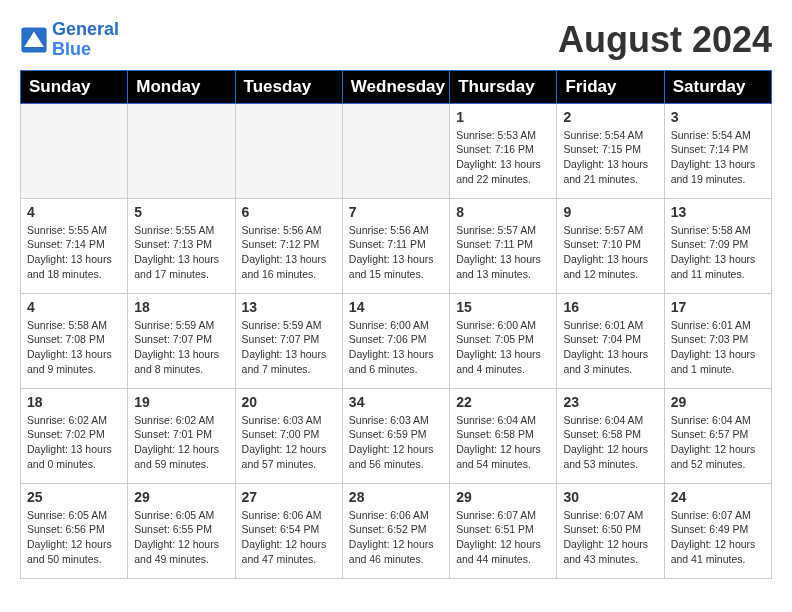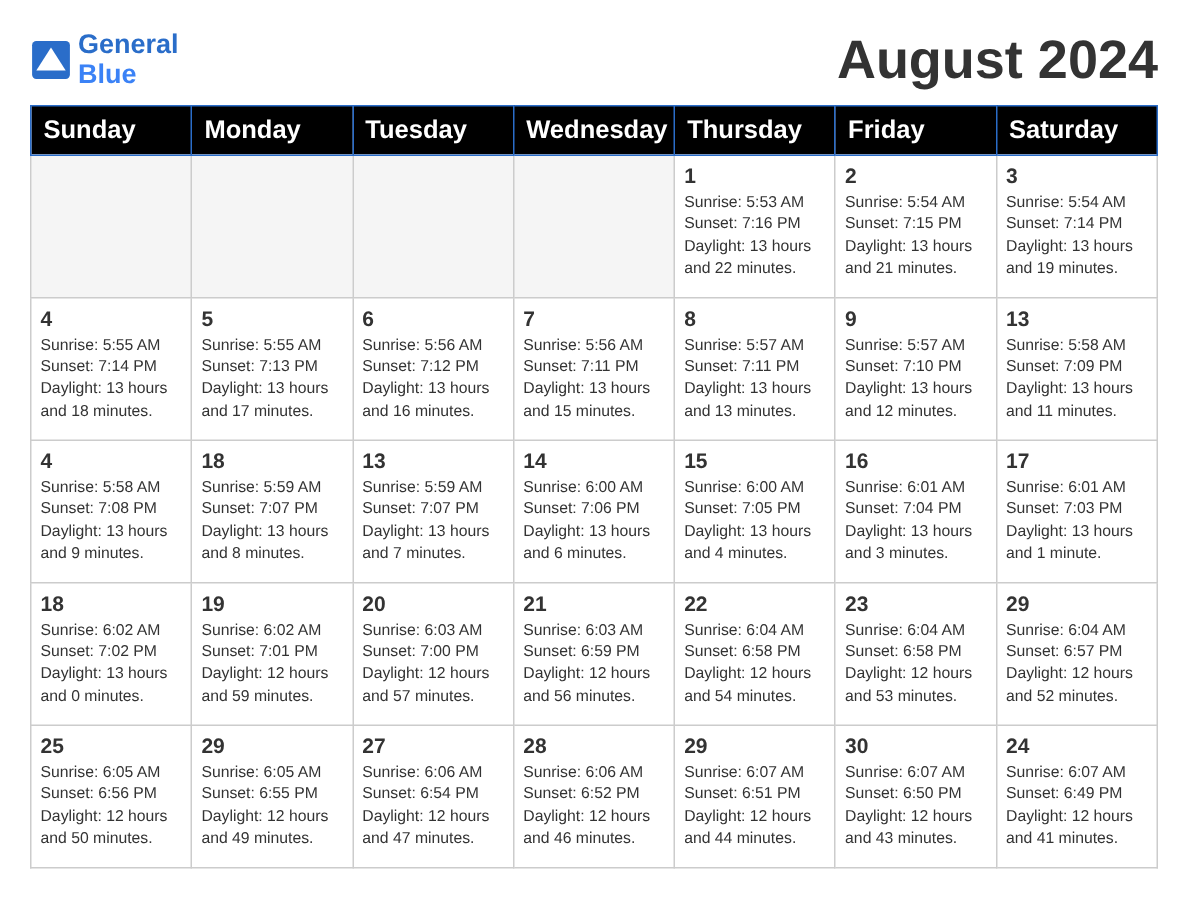--- a/index.html
+++ b/index.html
@@ -202,21 +202,21 @@
         </td>
         <td>
           <div class="day-number">19</div>
           <div class="day-info">Sunrise: 6:02 AM<br>Sunset: 7:01 PM<br>Daylight: 12 hours and 59 minutes.</div>
         </td>
         <td>
           <div class="day-number">20</div>
           <div class="day-info">Sunrise: 6:03 AM<br>Sunset: 7:00 PM<br>Daylight: 12 hours and 57 minutes.</div>
         </td>
         <td>
-          <div class="day-number">21</div>
+          <div class="day-number">34</div>
           <div class="day-info">Sunrise: 6:03 AM<br>Sunset: 6:59 PM<br>Daylight: 12 hours and 56 minutes.</div>
         </td>
         <td>
           <div class="day-number">22</div>
           <div class="day-info">Sunrise: 6:04 AM<br>Sunset: 6:58 PM<br>Daylight: 12 hours and 54 minutes.</div>
         </td>
         <td>
           <div class="day-number">23</div>
           <div class="day-info">Sunrise: 6:04 AM<br>Sunset: 6:58 PM<br>Daylight: 12 hours and 53 minutes.</div>
         </td>

